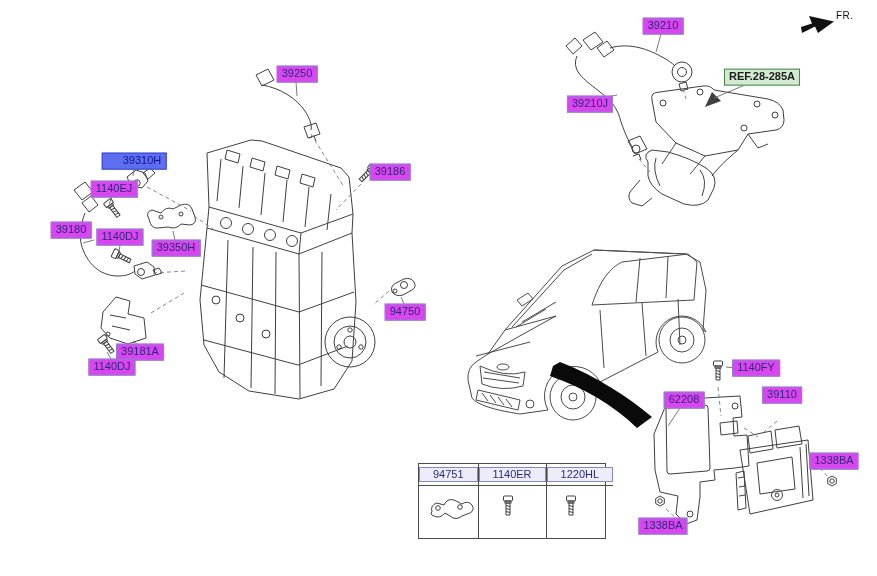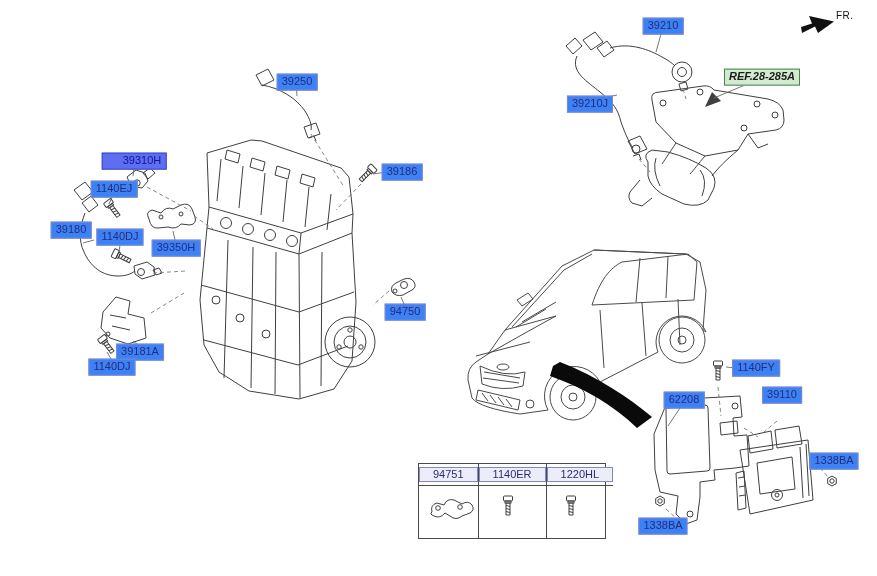--- a/index.html
+++ b/index.html
@@ -4,24 +4,24 @@
 <style>
   html,body{margin:0;padding:0;background:#fff;}
   .stage{
     position:relative;width:877px;height:576px;background:#ffffff;overflow:hidden;
     font-family:"Liberation Sans",sans-serif;
   }
   svg.art{position:absolute;left:0;top:0;z-index:2;pointer-events:none;}
   .plabel{
     position:absolute;transform:translate(-50%,-50%);z-index:3;
     font-size:11px;line-height:1.25;padding:0 4px 1px 4px;white-space:nowrap;
-    background:#3b82f6;border:1px solid #8488cb;color:#2a2a78;cursor:pointer;
+    background:#d946ef;border:1px solid #8488cb;color:#2a2a78;cursor:pointer;
   }
   .plabel.hl{background:#5d6ef0;border-color:#3946c8;color:#141499;padding-left:20px;}
-  .plabel.ref{background:#d2ebd0;border-color:#44824a;color:#1c1c1c;font-weight:bold;font-style:italic;}
+  .plabel.ref{background:#d2ebd0;border-color:#44824a;color:#1c1c1c;font-weight:bold;}
   .fr-wrap{position:absolute;left:836px;top:5px;z-index:3;}
   .fr-text{font-size:10px;font-weight:normal;color:#111;letter-spacing:0.5px;}
   .ftable{
     position:absolute;left:418px;top:463px;width:186px;height:74px;z-index:1;
     display:grid;grid-template-columns:1fr 1fr 1fr;grid-template-rows:22px 1fr;
     border:1px solid #4a4a4a;background:#fff;
   }
   .ftable .cell{display:flex;align-items:center;justify-content:center;border-right:1px solid #4a4a4a;}
   .ftable .cell:nth-child(3n){border-right:none;}
   .ftable .hcell{border-bottom:1px solid #4a4a4a;}
@@ -249,27 +249,27 @@
       <path d="M777,421 L764,432"></path>
       <path d="M744,428 L758,437"></path>
       <path d="M718,387 L721,416"></path>
       <path d="M820,468 L828,477"></path>
       <path d="M666,509 L677,519"></path>
     </g>
 
     <path d="M801,27 L812,23.5 L809,16 L834,21.5 L818,33 L815,26.5 L802,33 Z" fill="#111" stroke="none"></path>
   </svg>
 
-  <div class="plabel" style="left:297px;top:82px">39250</div>
+  <div class="plabel" style="left:297px;top:74px">39250</div>
   <div class="plabel hl" style="left:134px;top:161px">39310H</div>
   <div class="plabel" style="left:114px;top:189px">1140EJ</div>
   <div class="plabel" style="left:71px;top:230px">39180</div>
   <div class="plabel" style="left:120px;top:237px">1140DJ</div>
   <div class="plabel" style="left:176px;top:248px">39350H</div>
-  <div class="plabel" style="left:402px;top:172px">39186</div>
+  <div class="plabel" style="left:390px;top:172px">39186</div>
   <div class="plabel" style="left:405px;top:312px">94750</div>
   <div class="plabel" style="left:140px;top:352px">39181A</div>
   <div class="plabel" style="left:112px;top:367px">1140DJ</div>
   <div class="plabel" style="left:663px;top:26px">39210</div>
   <div class="plabel" style="left:590px;top:104px">39210J</div>
   <div class="plabel ref" style="left:762px;top:77px">REF.28-285A</div>
   <div class="plabel" style="left:756px;top:368px">1140FY</div>
   <div class="plabel" style="left:684px;top:400px">62208</div>
   <div class="plabel" style="left:782px;top:395px">39110</div>
   <div class="plabel" style="left:834px;top:461px">1338BA</div>

